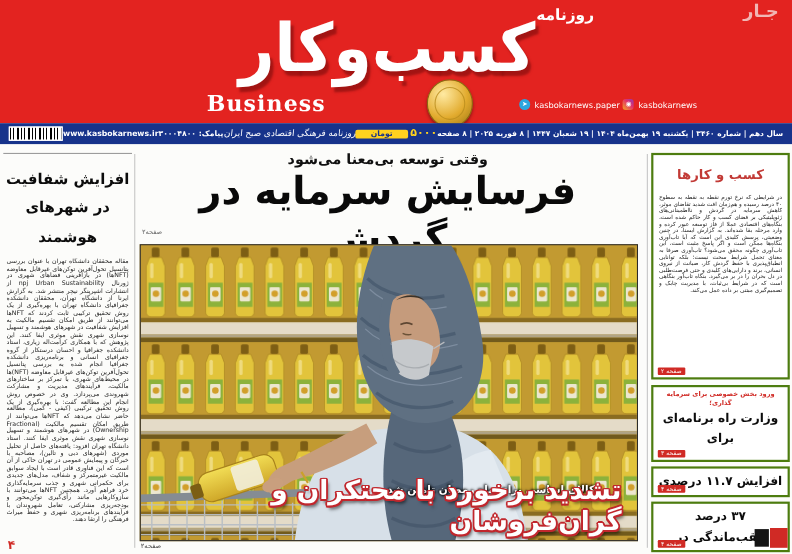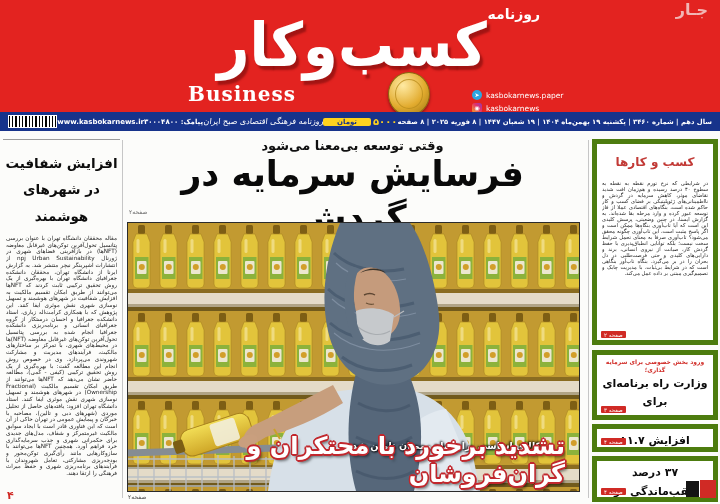--- a/index.html
+++ b/index.html
@@ -12,21 +12,21 @@
   .roozname{position:absolute;top:6px;right:180px;color:#fff;font-weight:bold;font-size:14px;letter-spacing:0;}
   .logo-title{position:absolute;top:12px;right:168px;width:400px;text-align:center;color:#fff;
               font-size:56px;font-weight:bold;line-height:1.1;
               text-shadow:3px 4px 2px rgba(110,10,10,.55);transform:scaleY(1.08);transform-origin:top;}
   .logo-sub{position:absolute;top:82px;left:188px;color:#fff;font-family:"DejaVu Serif",serif;
             font-weight:bold;font-size:20px;letter-spacing:1px;}
   .coin{position:absolute;left:388px;top:72px;width:40px;height:42px;border-radius:50%;
         background:radial-gradient(circle at 35% 30%,#ffeaa2,#e2ab2e 55%,#9a7312);
         border:1px solid #8a6a10;box-shadow:0 2px 3px rgba(0,0,0,.4);}
   .coin-inner{position:absolute;inset:6px;border-radius:50%;border:1px solid #b98c1d;opacity:.8;}
-  .socials{position:absolute;left:472px;top:90px;width:110px;display:flex;flex-direction:column;gap:3px;direction:ltr;}
+  .socials{position:absolute;left:472px;top:90px;width:110px;display:flex;gap:3px;direction:ltr;}
   .soc-row{display:flex;align-items:center;gap:4px;color:#fff;font-size:7.5px;}
   .soc-icon{width:10px;height:10px;border-radius:50%;display:flex;align-items:center;justify-content:center;
             color:#fff;font-size:6px;line-height:1;}
   .tg{background:#2ba6df;}
   .ig{border-radius:3px;background:linear-gradient(45deg,#f5a623,#e1306c 60%,#8a3ab9);}
 
   
   .infobar{position:absolute;left:0;top:112px;width:720px;height:19px;background:#17338b;color:#fff;
            display:flex;align-items:center;justify-content:space-between;padding:0 8px;box-sizing:border-box;
            font-size:7px;white-space:nowrap;}
@@ -64,21 +64,21 @@
   .photo-kicker{position:absolute;right:38px;bottom:40px;color:#fff;font-weight:bold;font-size:9.5px;
                 text-shadow:0 0 3px #000,1px 1px 2px #000,-1px -1px 2px rgba(0,0,0,.7);}
   .photo-headline{position:absolute;right:14px;bottom:3px;color:#fff;font-weight:bold;font-size:24px;
       text-shadow:-1.6px 0 #c1272d,1.6px 0 #c1272d,0 -1.6px #c1272d,0 1.6px #c1272d,
                   -1.2px -1.2px #c1272d,1.2px 1.2px #c1272d,-1.2px 1.2px #c1272d,1.2px -1.2px #c1272d,
                   2px 3px 3px rgba(0,0,0,.55);}
   .photo-tag{position:absolute;left:128px;top:493px;font-size:6px;color:#444;}
 
   
   .right-col{position:absolute;left:592px;top:139px;width:126px;}
-  .box{position:relative;border:5px solid #4d7c0f;background:#fff;box-sizing:border-box;overflow:hidden;}
+  .box{position:relative;border:2px solid #4d7c0f;background:#fff;box-sizing:border-box;overflow:hidden;}
   .surv{height:206px;padding:4px 5px 12px;}
   .surv-head{margin:4px 0 6px;text-align:center;color:#c23a36;font-weight:bold;font-size:12px;line-height:1.8;}
   .surv-body{font-size:5.2px;line-height:1.16;text-align:justify;color:#1e1e1e;max-height:128px;overflow:hidden;}
   .ptag{display:inline-block;background:#d02a25;color:#fff;font-size:5.5px;padding:.5px 3px;border-radius:1px;}
   .tag-abs{position:absolute;left:4px;bottom:2px;}
   .news{margin-top:5px;text-align:center;padding:3px 4px 10px;}
   .news1{height:70px;}
   .news2{height:28px;margin-top:4px;}
   .news3{height:46px;margin-top:4px;}
   .news-kicker{color:#d02a25;font-weight:bold;font-size:6px;line-height:1.4;}

